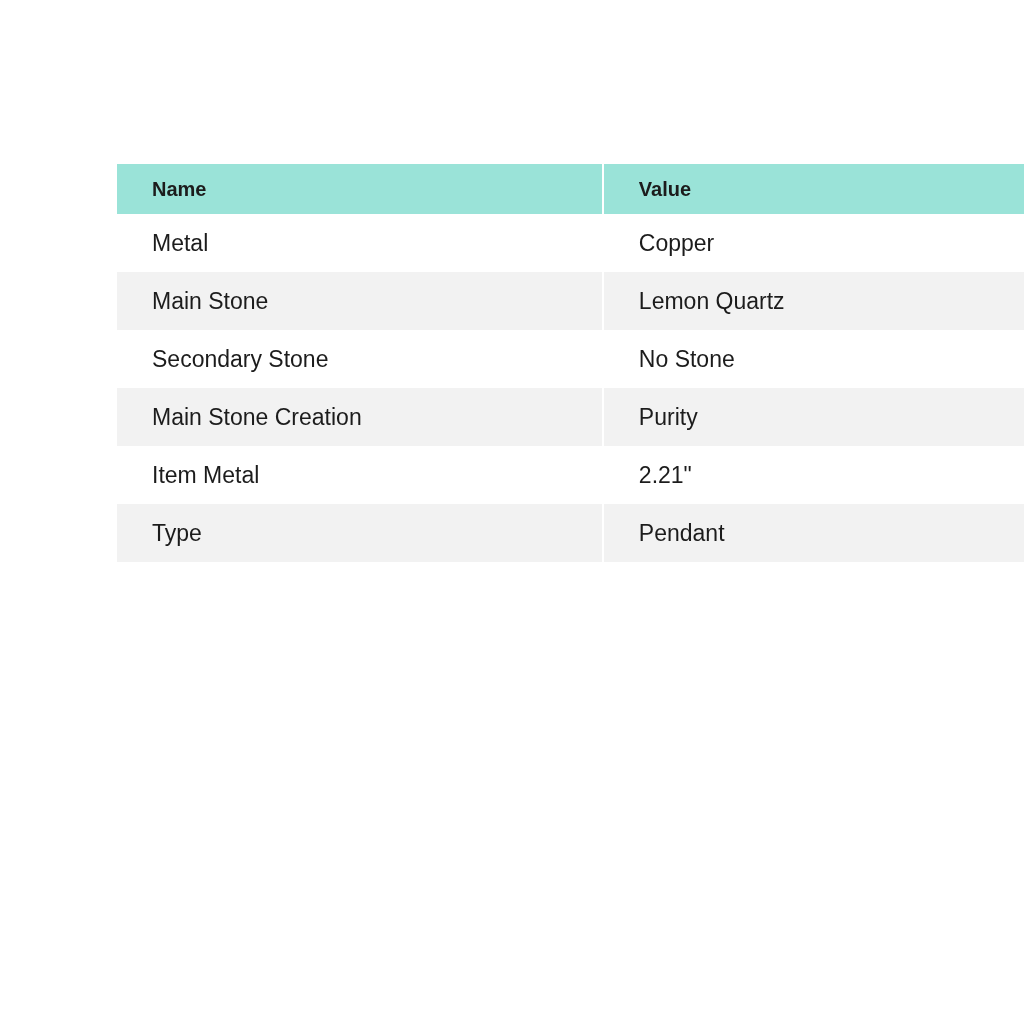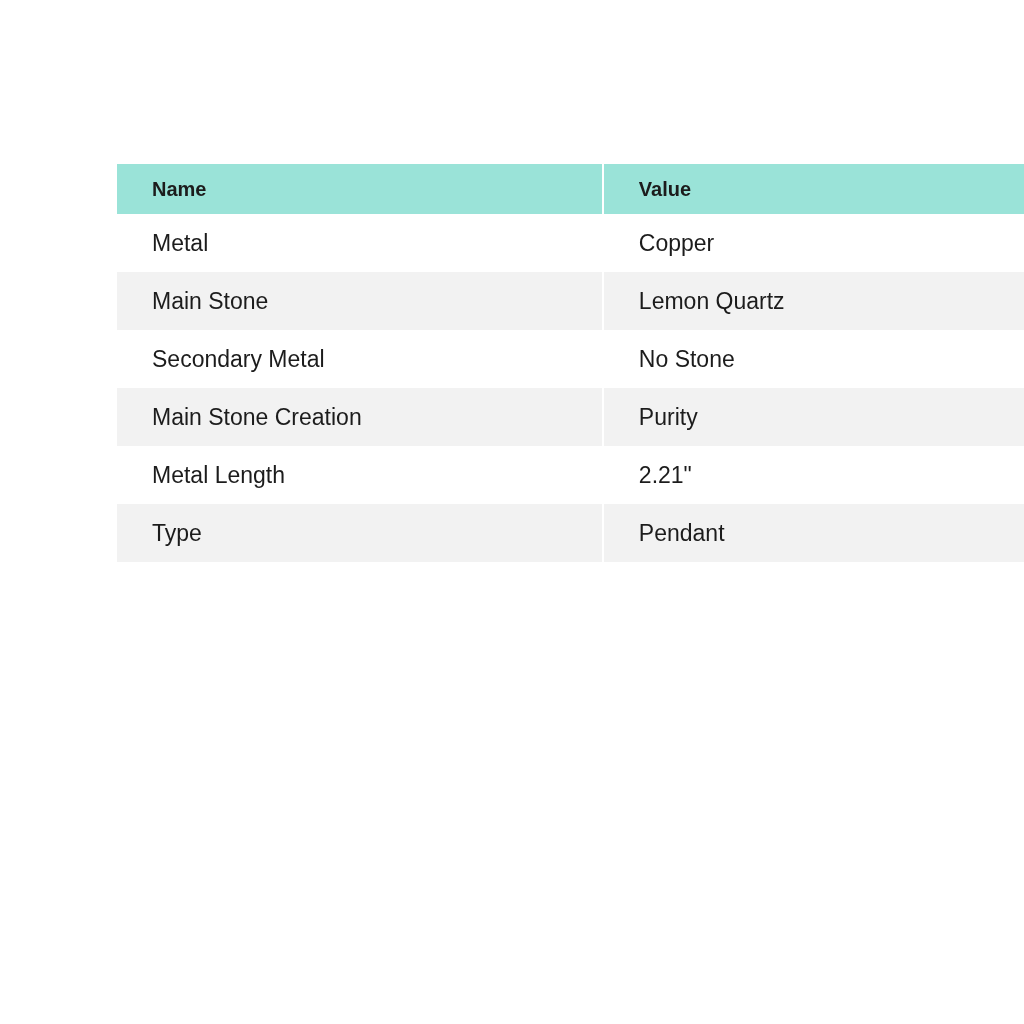--- a/index.html
+++ b/index.html
@@ -83,29 +83,29 @@
       <tbody id="table-body">
           <tr>
             <td>Metal</td>
             <td>Copper</td>
           </tr>
           <tr>
             <td>Main Stone</td>
             <td>Lemon Quartz</td>
           </tr>
           <tr>
-            <td>Secondary Metal</td>
+            <td>Secondary Stone</td>
             <td>No Stone</td>
           </tr>
           <tr>
             <td>Main Stone Creation</td>
             <td>Purity</td>
           </tr>
           <tr>
-            <td>Metal Length</td>
+            <td>Item Metal</td>
             <td>2.21"</td>
           </tr>
           <tr>
             <td>Type</td>
             <td>Pendant</td>
           </tr>
         </tbody>
     </table>
   </div>
 </div>

